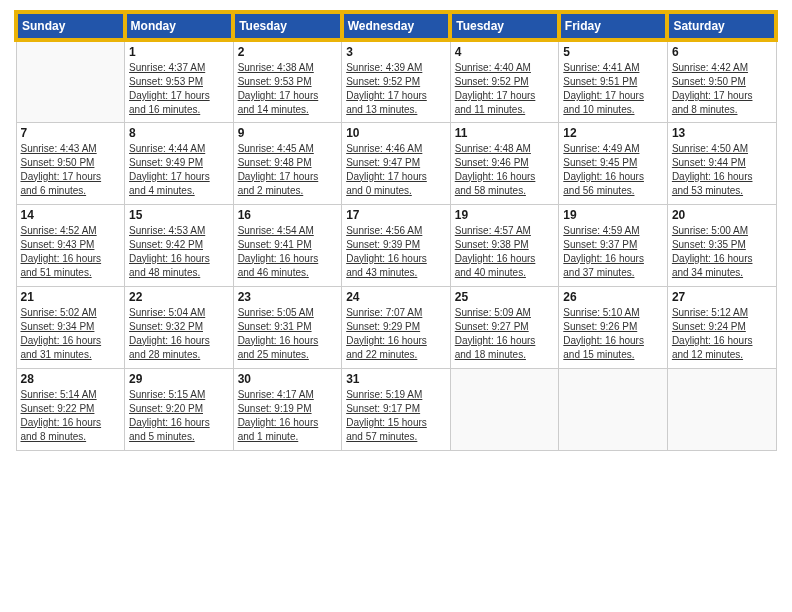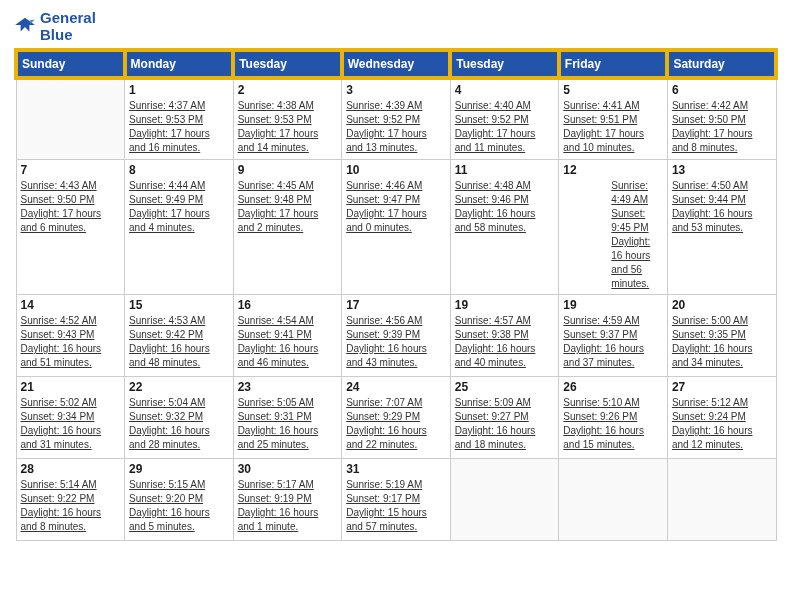--- a/index.html
+++ b/index.html
@@ -79,38 +79,20 @@
       font-size: 10px;
       color: #333;
       line-height: 1.4;
       text-decoration: underline;
     }
   </style>
 </head>
 <body>
 
 <div class="page">
-  <div class="header">
-    <div class="logo">
-      <svg class="logo-bird" viewBox="0 0 40 40">
-        <polygon points="20,5 38,18 28,18 28,30 20,22 12,30 12,18 2,18" fill="#2255aa"></polygon>
-        <polygon points="28,10 38,8 30,16" fill="#4488cc"></polygon>
-      </svg>
-      <div>
-        <div style="font-size:15px;font-weight:bold;color:#1a1a1a;line-height:1.1;">
-          <span style="color:#2255aa;">General</span>
-        </div>
-        <div style="font-size:15px;font-weight:bold;color:#2255aa;line-height:1;">Blue</div>
-      </div>
-    </div>
-    <div class="title-block">
-      <div class="month-year"></div>
-      <div class="location"></div>
-    </div>
-  </div>
 
   <table>
     <thead>
       <tr>
       <th>Sunday</th>
           <th>Monday</th>
           <th>Tuesday</th>
           <th>Wednesday</th>
           <th>Tuesday</th>
           <th>Friday</th>
@@ -194,21 +176,21 @@
           </td>
           <td>
             <span class="day-number">11</span>
             <div class="day-info" style="white-space: pre-line;">Sunrise: 4:48 AM
 Sunset: 9:46 PM
 Daylight: 16 hours
 and 58 minutes.</div>
           </td>
           <td>
             <span class="day-number">12</span>
-            <div class="day-info" style="white-space: pre-line; margin-left: 48px;">Sunrise: 4:49 AM
+            <div class="day-info" style="white-space: pre-line;">Sunrise: 4:49 AM
 Sunset: 9:45 PM
 Daylight: 16 hours
 and 56 minutes.</div>
           </td>
           <td>
             <span class="day-number">13</span>
             <div class="day-info" style="white-space: pre-line;">Sunrise: 4:50 AM
 Sunset: 9:44 PM
 Daylight: 16 hours
 and 53 minutes.</div>
@@ -326,21 +308,21 @@
           </td>
           <td>
             <span class="day-number">29</span>
             <div class="day-info" style="white-space: pre-line;">Sunrise: 5:15 AM
 Sunset: 9:20 PM
 Daylight: 16 hours
 and 5 minutes.</div>
           </td>
           <td>
             <span class="day-number">30</span>
-            <div class="day-info" style="white-space: pre-line;">Sunrise: 5:17 AM
+            <div class="day-info" style="white-space: pre-line;">Sunrise: 4:17 AM
 Sunset: 9:19 PM
 Daylight: 16 hours
 and 1 minute.</div>
           </td>
           <td>
             <span class="day-number">31</span>
             <div class="day-info" style="white-space: pre-line;">Sunrise: 5:19 AM
 Sunset: 9:17 PM
 Daylight: 15 hours
 and 57 minutes.</div>

